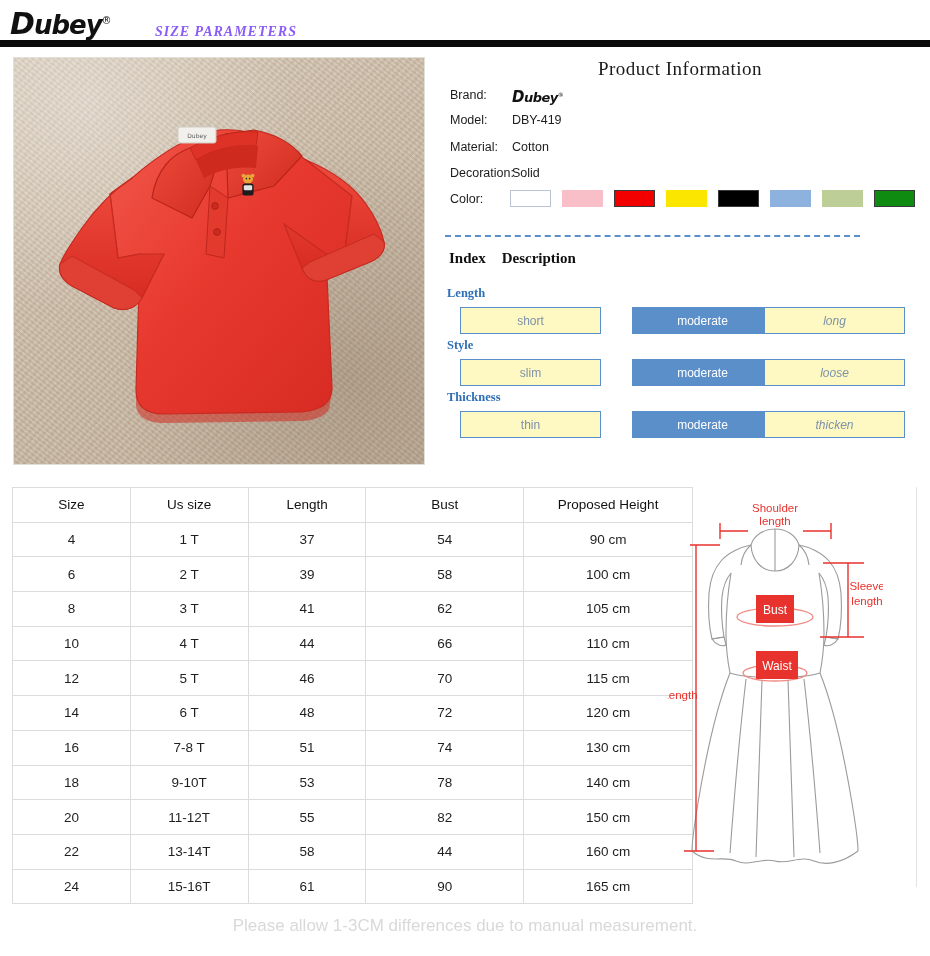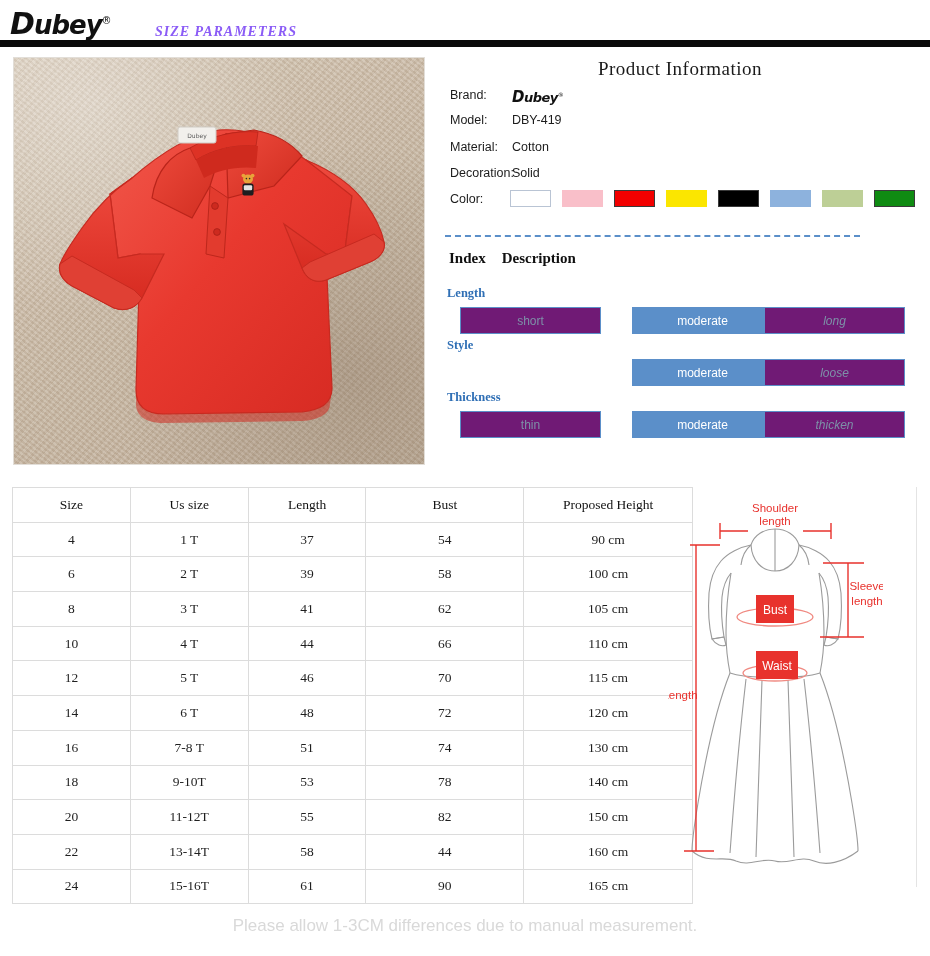--- a/index.html
+++ b/index.html
@@ -91,41 +91,41 @@
   #index-heading .desc { margin-left: 16px; }
 
   .idx-group-label {
     position: absolute; left: 447px;
     font-family: "Liberation Serif", serif;
     font-size: 12.5px; font-weight: bold; color: #2f6fb5;
   }
   .idx-row { position: absolute; left: 460px; width: 460px; height: 27px; }
   .opt {
     position: absolute; top: 0; width: 141px; height: 27px;
-    border: 1px solid #5b8fc9; background: #701a75;
+    border: 1px solid #5b8fc9; background: #fef9c3;
     display: flex; align-items: center; justify-content: center;
     font-size: 12px; color: #7d91a8;
   }
   .opt.sel { background: #5b8fc9; border-color: #5b8fc9; color: #ffffff; margin-left: 20px; }
   .opt.c0 { left: 0; }
   .opt.c1 { left: 152px; }
   .opt.c2 { left: 304px; font-style: italic; }
 
   #lbl-length    { top: 286px; }
   #row-length    { top: 307px; }
   #lbl-style     { top: 338px; }
   #row-style     { top: 359px; }
   #lbl-thickness { top: 390px; }
   #row-thickness { top: 411px; }
 
   
   #size-table {
     position: absolute; left: 12px; top: 487px;
     width: 681px; border-collapse: collapse;
-    font-family: Liberation Serif, serif;
+    font-family: Liberation Sans, sans-serif;
   }
   #size-table th, #size-table td {
     border: 1px solid #dcdcdc;
     height: 34.7px; text-align: center; vertical-align: middle;
     font-size: 13.5px; font-weight: normal; color: #1f1f1f;
   }
   #size-table th { font-size: 13.5px; color: #111; }
   #size-table col.c-size   { width: 118px; }
   #size-table col.c-us     { width: 118px; }
   #size-table col.c-length { width: 118px; }
@@ -264,20 +264,21 @@
 
   <div class="idx-group-label" id="lbl-length">Length</div>
   <div class="idx-row" id="row-length">
     <div class="opt c0">short</div>
     <div class="opt c1 sel">moderate</div>
     <div class="opt c2">long</div>
   </div>
 
   <div class="idx-group-label" id="lbl-style">Style</div>
   <div class="idx-row" id="row-style">
+    <div class="opt c0">slim</div>
     <div class="opt c1 sel">moderate</div>
     <div class="opt c2">loose</div>
   </div>
 
   <div class="idx-group-label" id="lbl-thickness">Thickness</div>
   <div class="idx-row" id="row-thickness">
     <div class="opt c0">thin</div>
     <div class="opt c1 sel">moderate</div>
     <div class="opt c2">thicken</div>
   </div>

